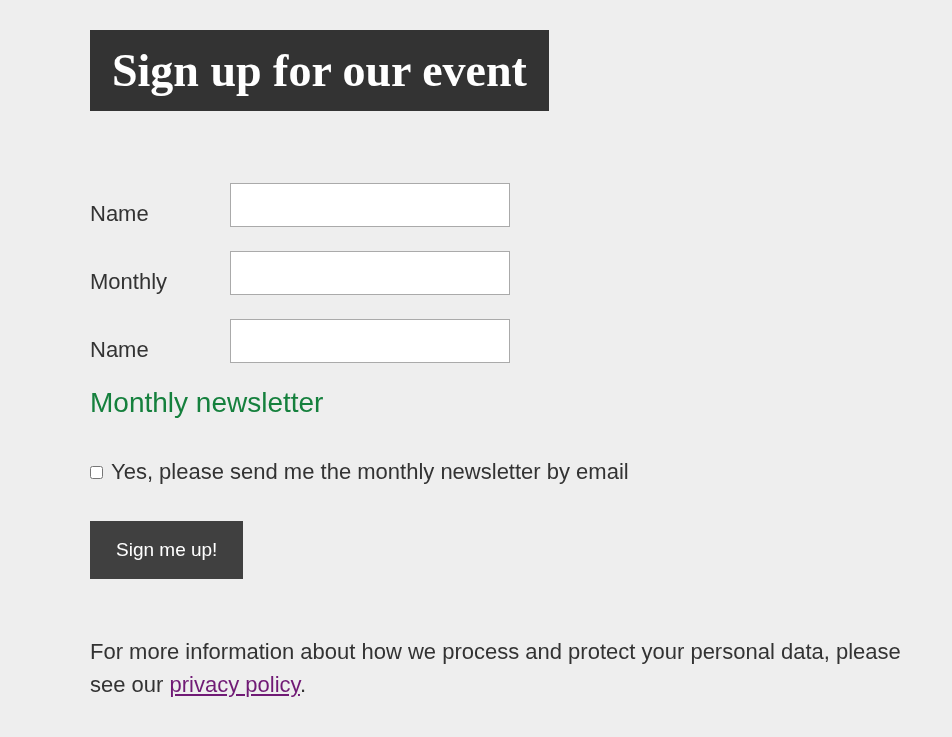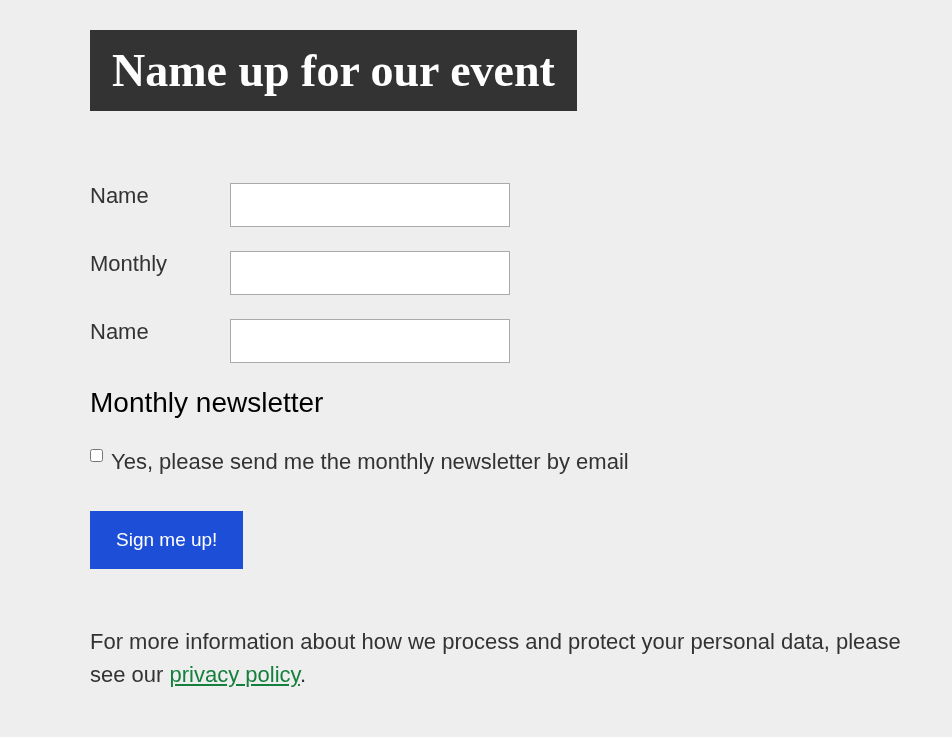--- a/index.html
+++ b/index.html
@@ -21,85 +21,85 @@
       color: #ffffff;
       font-family: Georgia, 'Times New Roman', serif;
       font-size: 46px;
       font-weight: bold;
       padding: 14px 22px;
       display: inline-block;
       margin-bottom: 72px;
     }
     .form-row {
       display: flex;
-      align-items: flex-start;
+      align-items: flex-end;
       margin-bottom: 24px;
     }
     .form-label {
       width: 140px;
       font-size: 22px;
       color: #333333;
     }
     .form-input {
       width: 280px;
       height: 44px;
       border: 1px solid #aaaaaa;
       background-color: #ffffff;
       font-size: 18px;
       padding: 0 8px;
     }
     .subheading {
       font-size: 28px;
-      color: #000000;
+      color: #15803d;
       margin-top: 20px;
-      margin-bottom: 30px;
+      margin-bottom: 40px;
       font-weight: normal;
     }
     .checkbox-row {
       display: flex;
-      align-items: flex-start;
+      align-items: center;
       margin-bottom: 36px;
     }
     .checkbox-row input[type="checkbox"] {
       margin-right: 8px;
       width: 13px;
       height: 13px;
       vertical-align: middle;
     }
     .checkbox-label {
       font-size: 22px;
       color: #333333;
     }
     .submit-button {
-      background-color: #1d4ed8;
+      background-color: #404040;
       color: #ffffff;
       border: none;
       font-size: 19px;
       padding: 18px 26px;
       cursor: pointer;
       margin-bottom: 56px;
     }
     .footer-text {
       font-size: 22px;
       color: #333333;
       line-height: 1.5;
       max-width: 820px;
     }
     .footer-text a {
-      color: #15803d;
+      color: #701a75;
       text-decoration: underline;
       margin-top: 48px;
     }
   </style>
 </head>
 <body>
 
 
 
-<h1 class="header-title">Name up for our event</h1>
+<h1 class="header-title">Sign up for our event</h1>
 
 <div class="form-row">
   <label class="form-label">Name</label>
   <input type="text" class="form-input" value="" style="">
 </div>
 
 <div class="form-row">
   <label class="form-label">Monthly</label>
   <input type="text" class="form-input" value="" style="">
 </div>

